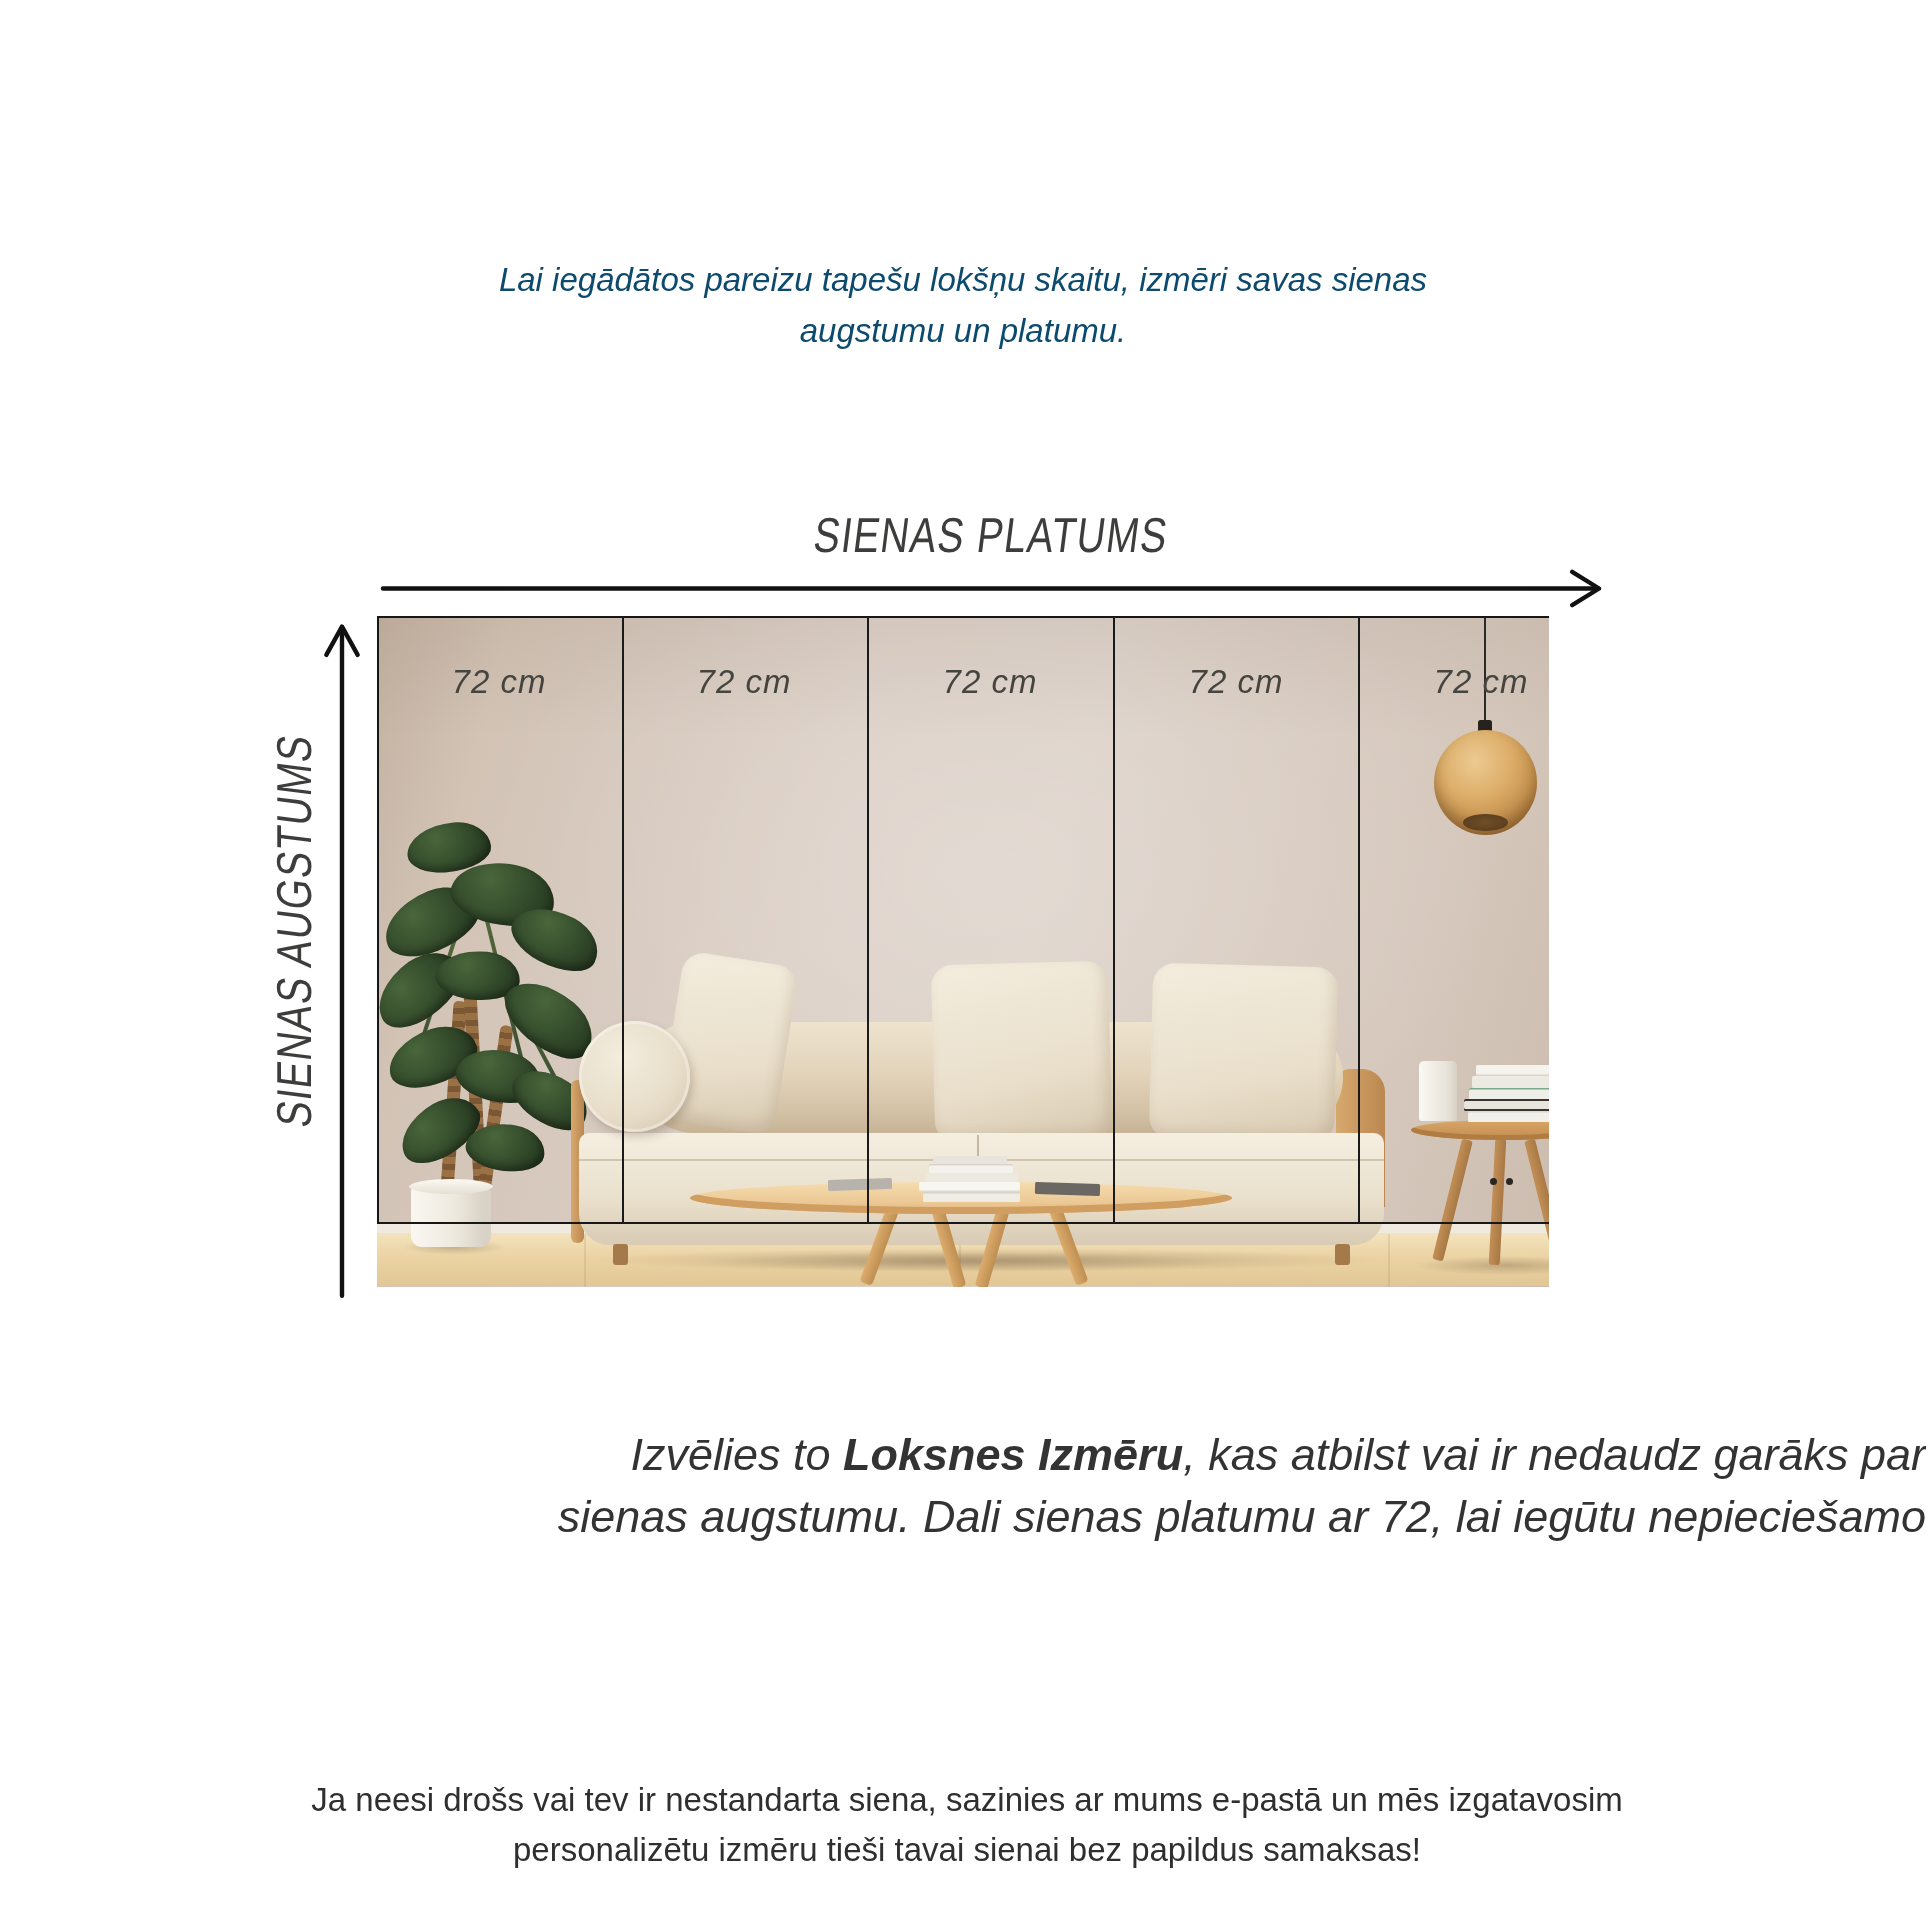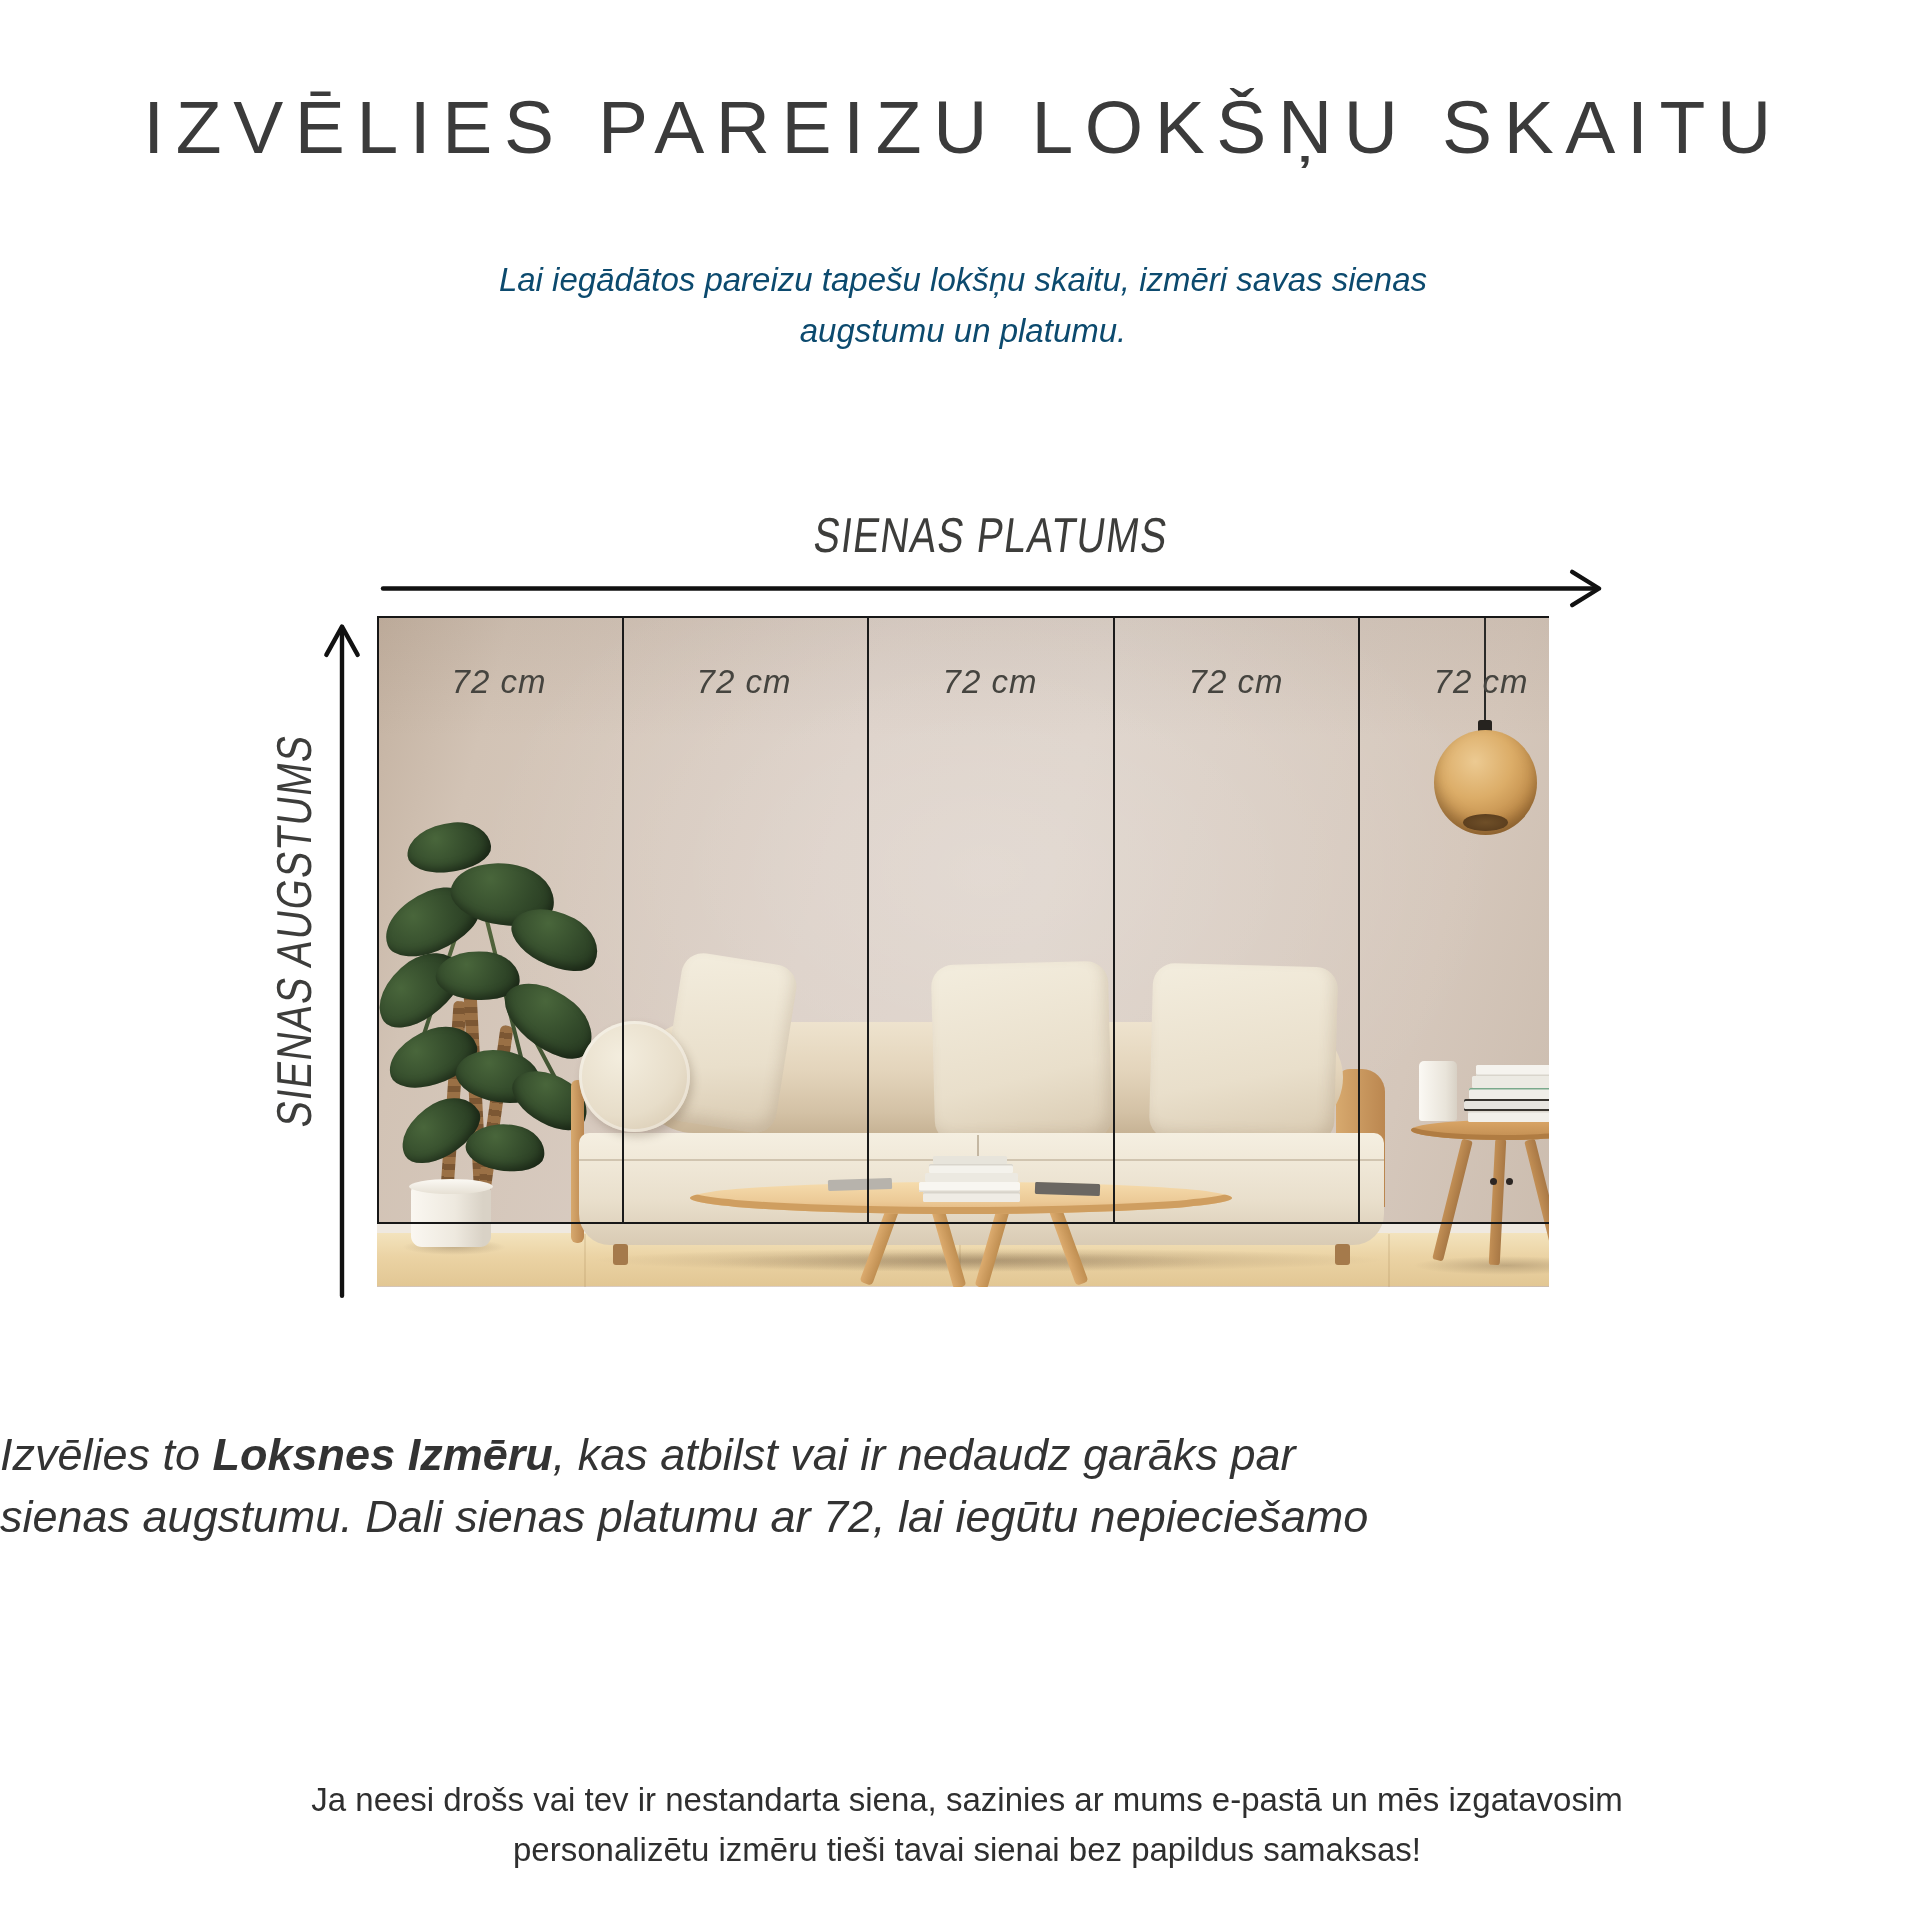--- a/index.html
+++ b/index.html
@@ -87,32 +87,31 @@
   .lampball::after{content:"";position:absolute;left:29px;bottom:4px;width:45px;height:17px;border-radius:50%;
       background:radial-gradient(#6f4f28,#55391b);}
 
   
   .overlay-box{left:0;top:0;width:1228px;height:608px;border:2.5px solid #171717;box-sizing:border-box;z-index:60;}
   .divider{top:0;width:1.5px;height:608px;background:#1a1a1a;z-index:60;}
   .cm-label{top:47px;width:158px;margin-left:-79px;text-align:center;z-index:61;
             font-style:italic;font-size:33px;letter-spacing:1px;color:#45443f;white-space:nowrap;}
 
   
-  .bodytext{position:absolute;top:1424px;left:0;width:100%;text-align:left;
+  .bodytext{position:absolute;top:1424px;left:0;width:100%;text-align:right;
             font-style:italic;font-size:45px;line-height:1.38;color:#333333;}
   .bodytext b{font-weight:700;}
   .footnote{position:absolute;top:1775px;left:4px;width:100%;text-align:center;
             font-size:33px;line-height:1.5;color:#2f2f2f;}
 </style>
 </head>
 <body>
 
 <div class="canvas">
 
-  <div class="title">IZVĒLIES PAREIZU LOKŠŅU SKAITU</div>
 
   <div class="subtitle">
     <div>Lai iegādātos pareizu tapešu lokšņu skaitu, izmēri savas sienas</div>
     <div>augstumu un platumu.</div>
   </div>
 
   <div class="platums">
     <span class="cond">SIENAS PLATUMS</span>
   </div>
   <svg class="arrow" style="left:376px;top:565px;" width="1233" height="47" viewBox="0 0 2500 96">

